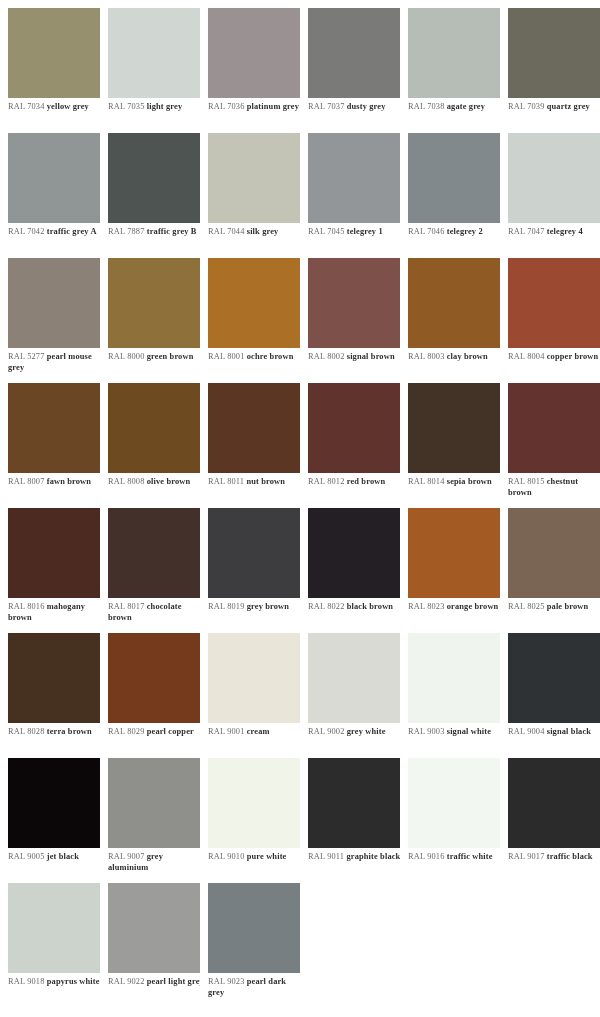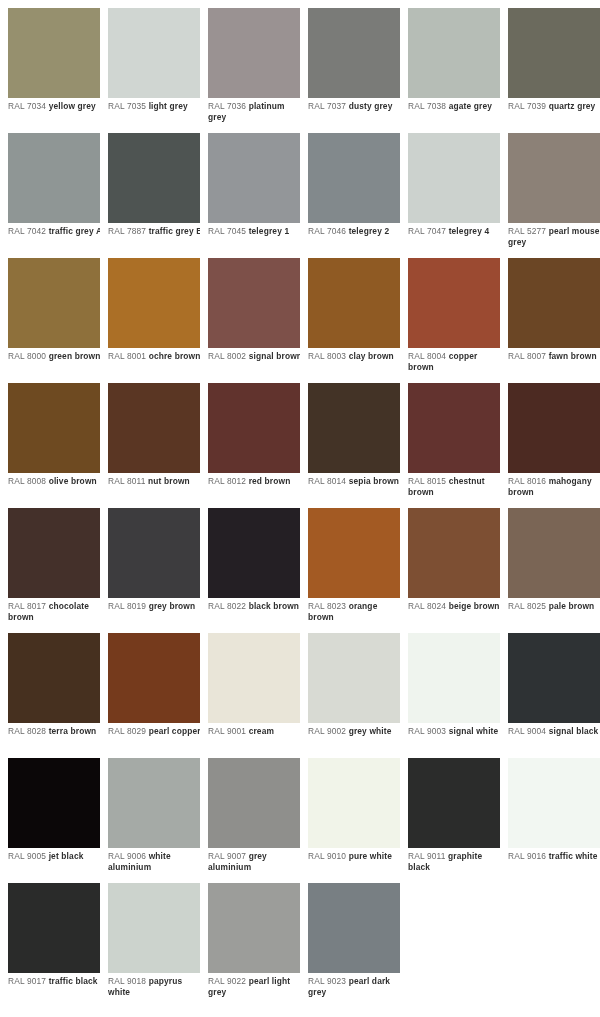--- a/index.html
+++ b/index.html
@@ -20,20 +20,21 @@
     grid-template-columns: repeat(6, 100px);
     grid-auto-rows: 125px;
     width: 600px;
     box-sizing: border-box;
   }
   .swatch-cell {
     position: relative;
     box-sizing: border-box;
     padding: 8px 8px 0 8px;
     background: #ffffff;
+    font-family: Liberation Serif, serif;
   }
   .swatch-chip {
     width: 92px;
     height: 90px;
     display: block;
   }
   .swatch-label {
     position: absolute;
     left: 8px;
     top: 101px;
@@ -83,20 +84,24 @@
     </div>
     <div class="swatch-cell">
       <div class="swatch-chip" title="traffic grey A" style="background: rgb(143, 150, 149);"></div>
       <div class="swatch-label"><span class="ral-code">RAL 7042</span> <span class="ral-name">traffic grey A</span></div>
     </div>
     <div class="swatch-cell">
       <div class="swatch-chip" title="traffic grey B" style="background: rgb(78, 84, 82);"></div>
       <div class="swatch-label"><span class="ral-code">RAL 7887</span> <span class="ral-name">traffic grey B</span></div>
     </div>
     <div class="swatch-cell">
+      <div class="swatch-chip" title="silk grey" style="background: rgb(195, 195, 182);"></div>
+      <div class="swatch-label"><span class="ral-code">RAL 7044</span> <span class="ral-name">silk grey</span></div>
+    </div>
+    <div class="swatch-cell">
       <div class="swatch-chip" title="telegrey 1" style="background: rgb(147, 150, 153);"></div>
       <div class="swatch-label"><span class="ral-code">RAL 7045</span> <span class="ral-name">telegrey 1</span></div>
     </div>
     <div class="swatch-cell">
       <div class="swatch-chip" title="telegrey 2" style="background: rgb(130, 137, 140);"></div>
       <div class="swatch-label"><span class="ral-code">RAL 7046</span> <span class="ral-name">telegrey 2</span></div>
     </div>
     <div class="swatch-cell">
       <div class="swatch-chip" title="telegrey 4" style="background: rgb(204, 210, 206);"></div>
       <div class="swatch-label"><span class="ral-code">RAL 7047</span> <span class="ral-name">telegrey 4</span></div>
@@ -163,24 +168,20 @@
     </div>
     <div class="swatch-cell">
       <div class="swatch-chip" title="black brown" style="background: rgb(36, 31, 36);"></div>
       <div class="swatch-label"><span class="ral-code">RAL 8022</span> <span class="ral-name">black brown</span></div>
     </div>
     <div class="swatch-cell">
       <div class="swatch-chip" title="orange brown" style="background: rgb(163, 90, 35);"></div>
       <div class="swatch-label"><span class="ral-code">RAL 8023</span> <span class="ral-name">orange brown</span></div>
     </div>
     <div class="swatch-cell">
-      <div class="swatch-chip" title="beige brown" style="background: rgb(125, 79, 51);"></div>
-      <div class="swatch-label"><span class="ral-code">RAL 8024</span> <span class="ral-name">beige brown</span></div>
-    </div>
-    <div class="swatch-cell">
       <div class="swatch-chip" title="pale brown" style="background: rgb(122, 101, 85);"></div>
       <div class="swatch-label"><span class="ral-code">RAL 8025</span> <span class="ral-name">pale brown</span></div>
     </div>
     <div class="swatch-cell">
       <div class="swatch-chip" title="terra brown" style="background: rgb(70, 48, 31);"></div>
       <div class="swatch-label"><span class="ral-code">RAL 8028</span> <span class="ral-name">terra brown</span></div>
     </div>
     <div class="swatch-cell">
       <div class="swatch-chip" title="pearl copper" style="background: rgb(117, 58, 28);"></div>
       <div class="swatch-label"><span class="ral-code">RAL 8029</span> <span class="ral-name">pearl copper</span></div>
@@ -197,24 +198,20 @@
       <div class="swatch-chip" title="signal white" style="background: rgb(239, 244, 238);"></div>
       <div class="swatch-label"><span class="ral-code">RAL 9003</span> <span class="ral-name">signal white</span></div>
     </div>
     <div class="swatch-cell">
       <div class="swatch-chip" title="signal black" style="background: rgb(46, 50, 52);"></div>
       <div class="swatch-label"><span class="ral-code">RAL 9004</span> <span class="ral-name">signal black</span></div>
     </div>
     <div class="swatch-cell">
       <div class="swatch-chip" title="jet black" style="background: rgb(11, 7, 8);"></div>
       <div class="swatch-label"><span class="ral-code">RAL 9005</span> <span class="ral-name">jet black</span></div>
-    </div>
-    <div class="swatch-cell">
-      <div class="swatch-chip" title="white aluminium" style="background: rgb(165, 170, 166);"></div>
-      <div class="swatch-label"><span class="ral-code">RAL 9006</span> <span class="ral-name">white aluminium</span></div>
     </div>
     <div class="swatch-cell">
       <div class="swatch-chip" title="grey aluminium" style="background: rgb(143, 143, 140);"></div>
       <div class="swatch-label"><span class="ral-code">RAL 9007</span> <span class="ral-name">grey aluminium</span></div>
     </div>
     <div class="swatch-cell">
       <div class="swatch-chip" title="pure white" style="background: rgb(241, 244, 233);"></div>
       <div class="swatch-label"><span class="ral-code">RAL 9010</span> <span class="ral-name">pure white</span></div>
     </div>
     <div class="swatch-cell">

